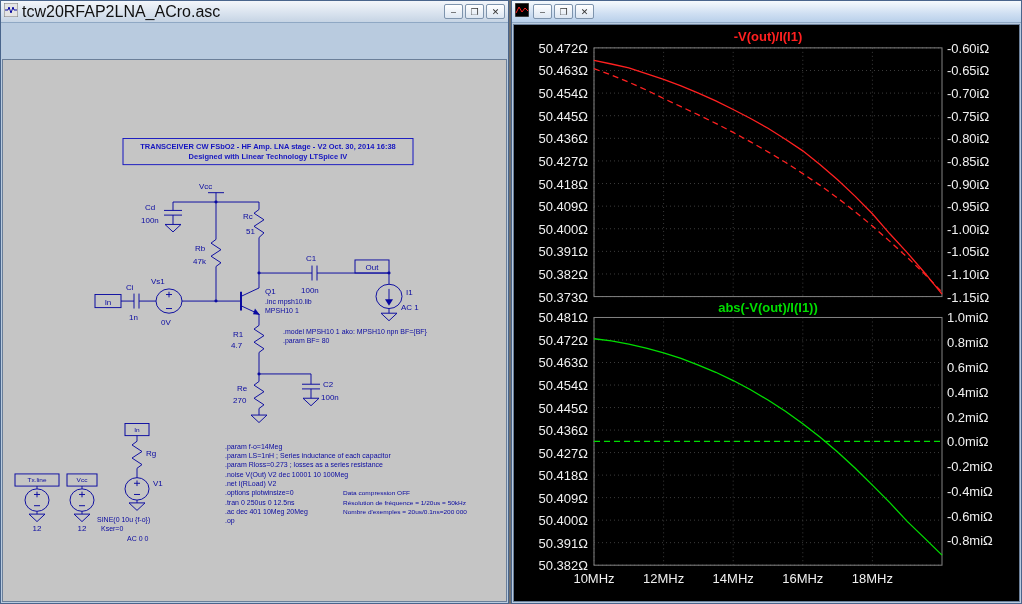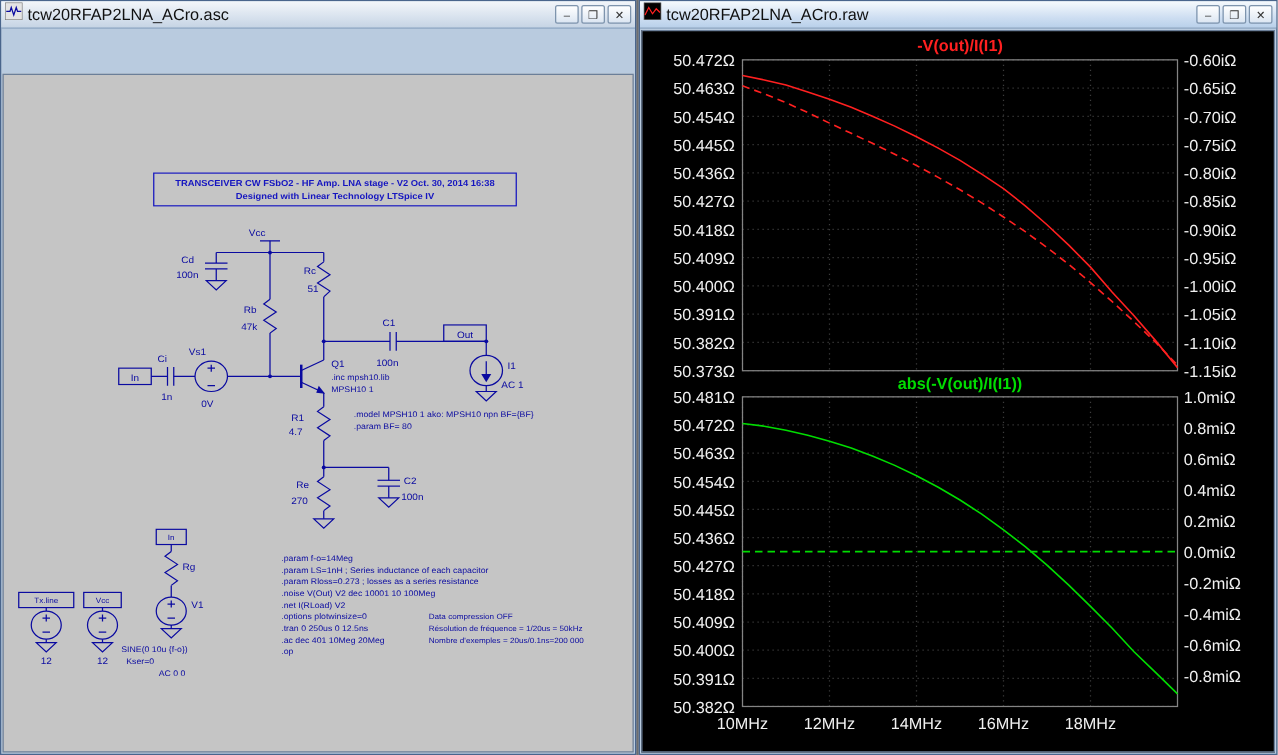--- a/index.html
+++ b/index.html
@@ -6,21 +6,21 @@
   .desktop{position:relative;width:1022px;height:604px;background:#6e6e6e;overflow:hidden;
            font-family:"Liberation Sans",sans-serif;}
   .window{position:absolute;top:0;height:604px;background:#b9cbdf;border:1px solid #49658c;
           box-sizing:border-box;display:flex;flex-direction:column;}
   .window.left{left:0;width:509px;}
   .window.right{left:511px;width:511px;}
   .titlebar{height:21px;display:flex;align-items:center;padding:0 3px;gap:4px;
             background:linear-gradient(180deg,#f6fafd,#cfdff2 60%,#b9d0ea);
             border-bottom:1px solid #8fa8c4;flex:0 0 auto;}
   .window.left .titlebar{background:linear-gradient(180deg,#f3f6fa,#d8e2ee 60%,#c6d4e4);}
-  .wintitle{flex:1;font-size:13px;color:#101010;white-space:nowrap;overflow:hidden;}
+  .wintitle{flex:1;font-size:16px;color:#101010;white-space:nowrap;overflow:hidden;}
   .winbtns{display:flex;gap:2px;}
   .wbtn{width:19px;height:15px;font-size:9px;line-height:12px;text-align:center;
         background:linear-gradient(#ffffff,#dce6f2);border:1px solid #7e94ad;border-radius:2px;
         padding:0;color:#333;font-family:"Liberation Sans",sans-serif;cursor:default;}
   .content{flex:1;position:relative;margin:1px;border:1px solid #6b7f99;overflow:hidden;}
   .asc-content{background:#c5c5c5;margin-top:36px;}
   .raw-content{background:#000;}
   .content svg{display:block;width:100%;height:100%;}
   
   .w{stroke:#0a0aa0;fill:none;stroke-width:1;}
@@ -271,21 +271,20 @@
   </div>
 
   <div class="window right">
     <div class="titlebar">
       <span>
         <svg width="14" height="14">
             <rect x="0" y="0" width="14" height="14" fill="#000" stroke="#777"></rect>
         <polyline points="1,10 4,4 7,9 10,5 13,8" fill="none" stroke="#ff2020" stroke-width="1"></polyline>
           </svg>
       </span>
-      <span class="wintitle">tcw20RFAP2LNA_ACro.raw</span>
       <span class="winbtns">
         <button class="wbtn">–</button>
         <button class="wbtn">❐</button>
         <button class="wbtn">✕</button>
       </span>
     </div>
     <div class="content raw-content">
       <svg id="plot-svg" viewBox="0 0 505 579" preserveAspectRatio="none">
           <line x1="80" y1="23" x2="428" y2="23" class="grid"></line>
           <text x="74" y="28" class="tick left">50.472Ω</text>

